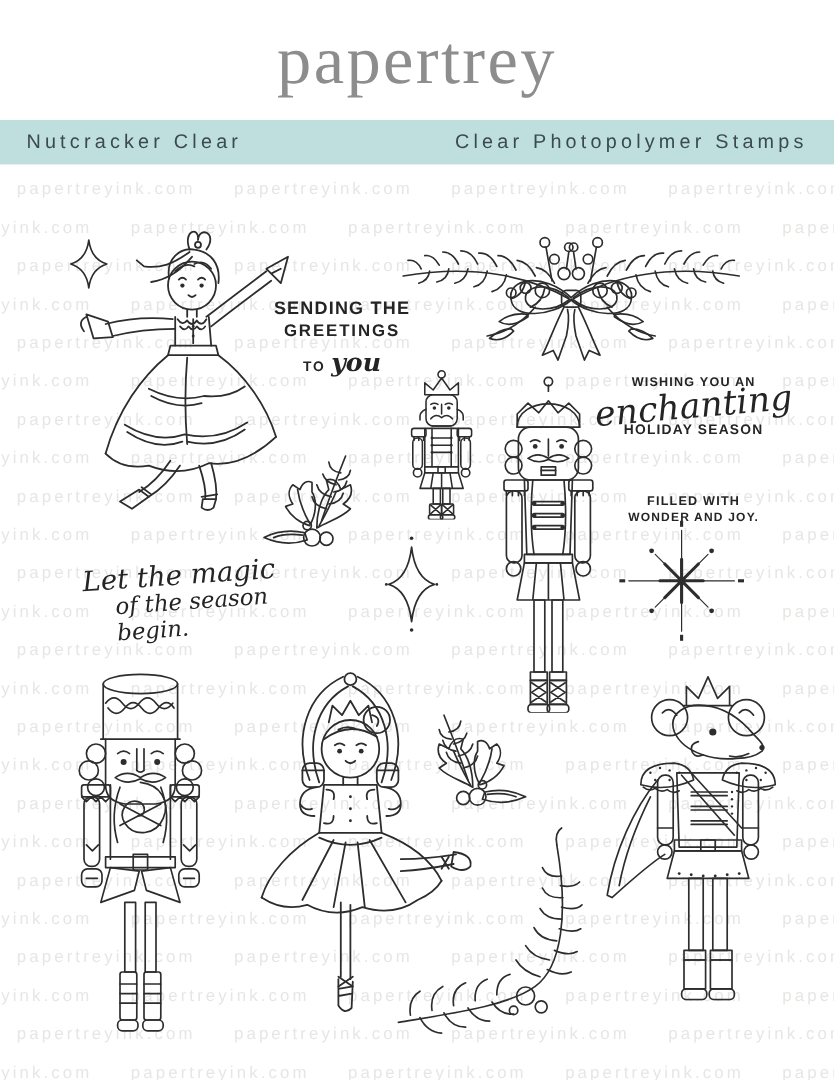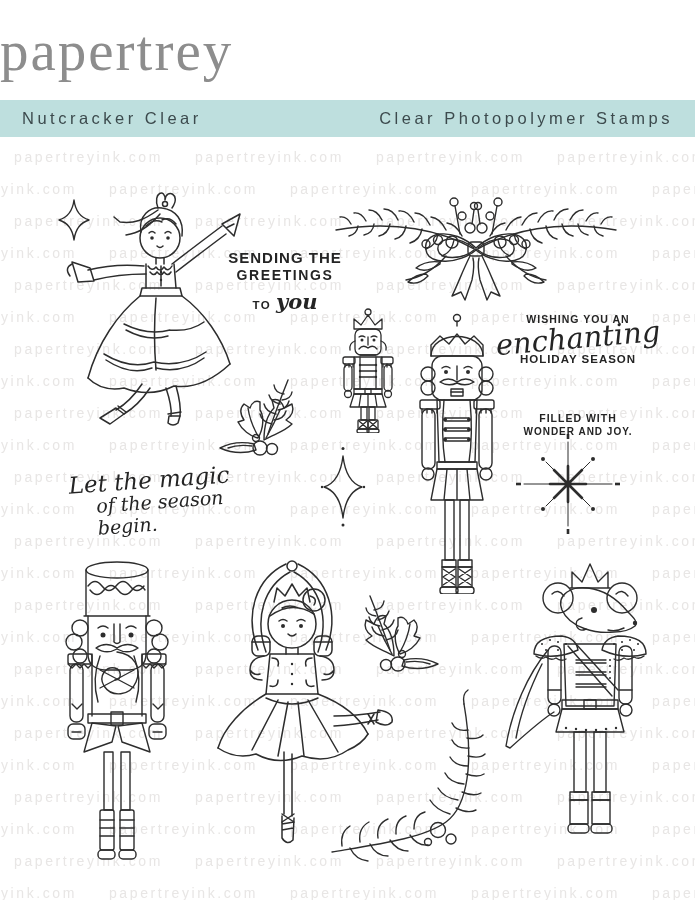--- a/index.html
+++ b/index.html
@@ -1,21 +1,21 @@
 <!DOCTYPE html>
 <html style="--banner_bg: #bedfde; --banner_text: #3c4a4d; --logo_gray: #8d8d8d; --accent_teal: #4fc3c6; --ink: #2d2d2d; --watermark: #e8e6e5;"><head>
 <meta charset="utf-8">
 <style>
   html,body{margin:0;padding:0;background:#fff;}
   #page{position:relative;width:695px;height:900px;background:#fff;overflow:hidden;
         font-family:"Liberation Sans",sans-serif;}
 
   
   #header{position:absolute;top:0;left:0;width:695px;height:100px;background:#fff;z-index:3;
-          display:flex;align-items:center;}
+          display:flex;align-items:center;justify-content:center;}
   .brand{display:flex;align-items:baseline;gap:14px;color:var(--logo_gray,#8d8d8d);}
   .brand-serif{font-family:"Liberation Serif","DejaVu Serif",serif;font-size:57px;letter-spacing:2px;font-weight:400;}
   .brand-script{font-family:"DejaVu Serif",serif;font-style:italic;font-size:54px;position:relative;font-weight:400;}
   .flower{position:absolute;left:5px;top:-16px;font-size:17px;font-style:normal;color:var(--accent_teal,#4fc3c6);}
 
   
   #banner{position:absolute;top:100px;left:0;width:695px;height:37px;background:var(--banner_bg,#bedfde);
           z-index:3;display:flex;align-items:center;justify-content:space-between;
           padding:0 22px;box-sizing:border-box;color:var(--banner_text,#3c4a4d);
           font-size:16.5px;letter-spacing:3.5px;}

